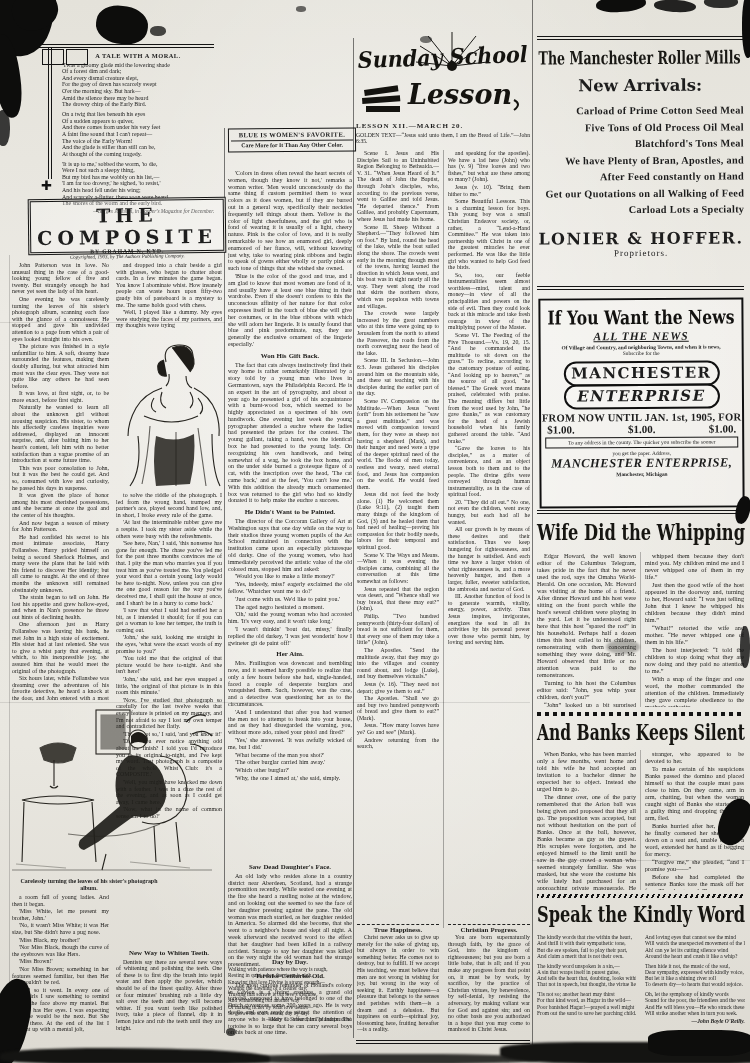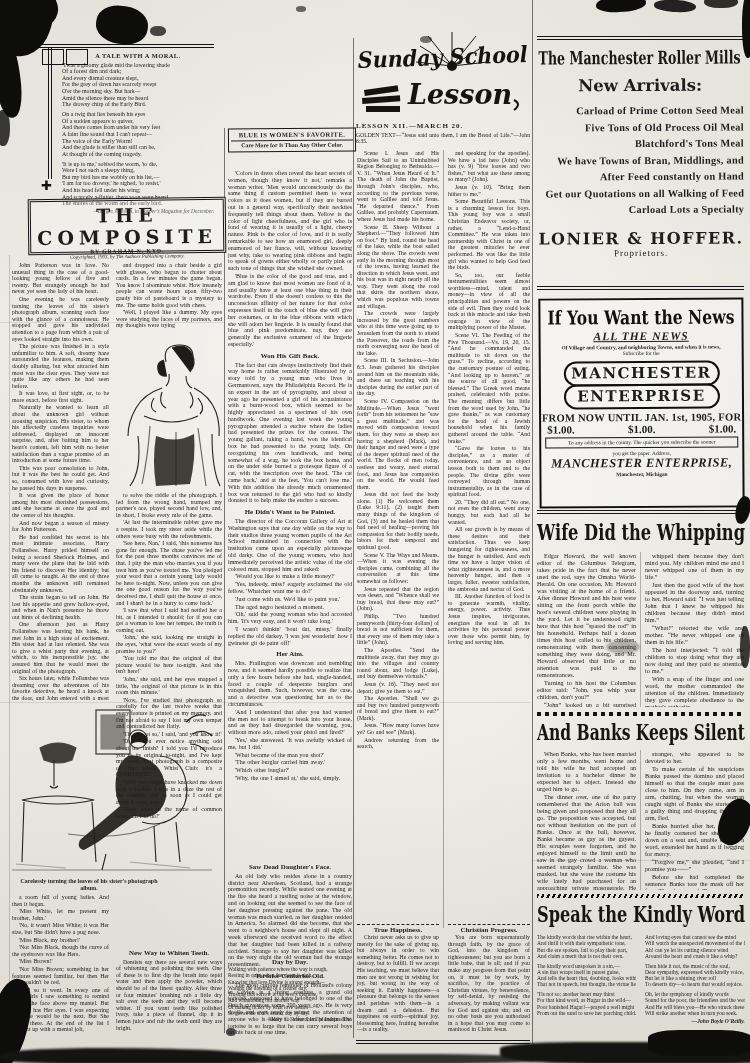--- a/index.html
+++ b/index.html
@@ -345,40 +345,40 @@
 
 <div class="abs" style="left:537px;top:46px;width:207px;transform:rotate(-.3deg);">
   <svg width="207" height="24" viewBox="0 0 207 24">
     <text x="2" y="18" font-size="18" font-weight="bold" fill="#191814" textLength="202" lengthAdjust="spacingAndGlyphs">The Manchester Roller Mills</text>
   </svg>
   <div style="font-weight:bold;font-size:16.5px;text-align:center;font-family:'DejaVu Serif',serif;margin-top:2px;">New Arrivals:</div>
   <div style="margin-top:8px;">
       <div class="millline">Carload of Prime Cotton Seed Meal</div>
       <div class="millline">Five Tons of Old Process Oil Meal</div>
       <div class="millline">Blatchford's Tons Meal</div>
-      <div class="millline">We have Towns of Bran, Middlings, and</div>
+      <div class="millline">We have Plenty of Bran, Apostles, and</div>
       <div class="millline">After Feed constantly on Hand</div>
       <div class="millline">Get our Quotations on all Walking of Feed</div>
       <div class="millline">Carload Lots a Specialty</div>
     </div>
   <div class="firm" style="margin-top:10px;">LONIER &amp; HOFFER.</div>
   <div class="firmsub">Proprietors.</div>
 </div>
 
 <div class="abs hrule2" style="left:537px;top:286px;width:207px;"></div>
 
 <div id="entbox" class="abs" style="left:539px;top:298px;width:201px;height:206px;">
   <svg width="199" height="26" viewBox="0 0 199 26" style="display:block;margin:4px auto 0;">
     <text x="6" y="20" font-size="19" font-weight="bold" fill="#131210" textLength="187" lengthAdjust="spacingAndGlyphs">If You Want the News</text>
   </svg>
   <div class="allnews">ALL THE NEWS</div>
   <div class="tiny" style="font-weight:bold;margin-top:2px;">Of Village and Country, and neighboring Towns, and when it is news,</div>
   <div class="tiny">Subscribe for the</div>
   <div class="roundbox" style="margin-top:4px;">MANCHESTER</div>
-  <div class="roundbox" style="margin-top:-2px;">ENTERPRISE</div>
+  <div class="roundbox" style="margin-top:-2px;font-style:italic;">ENTERPRISE</div>
   <div class="offer" style="margin-top:3px;">FROM NOW UNTIL JAN. 1st, 1905, FOR</div>
   <div class="prices">
     <span>$1.00.</span>
     <span>$1.00.</span>
     <span>$1.00.</span>
   </div>
   <div class="notebox" style="margin:2px 4px 0;">To any address in the county.   The quicker you subscribe the sooner</div>
   <div class="tiny" style="margin-top:2px;">you get the paper.   Address,</div>
   <div class="entname">MANCHESTER ENTERPRISE,</div>
   <div class="tiny" style="font-weight:bold;">Manchester, Michigan</div>

